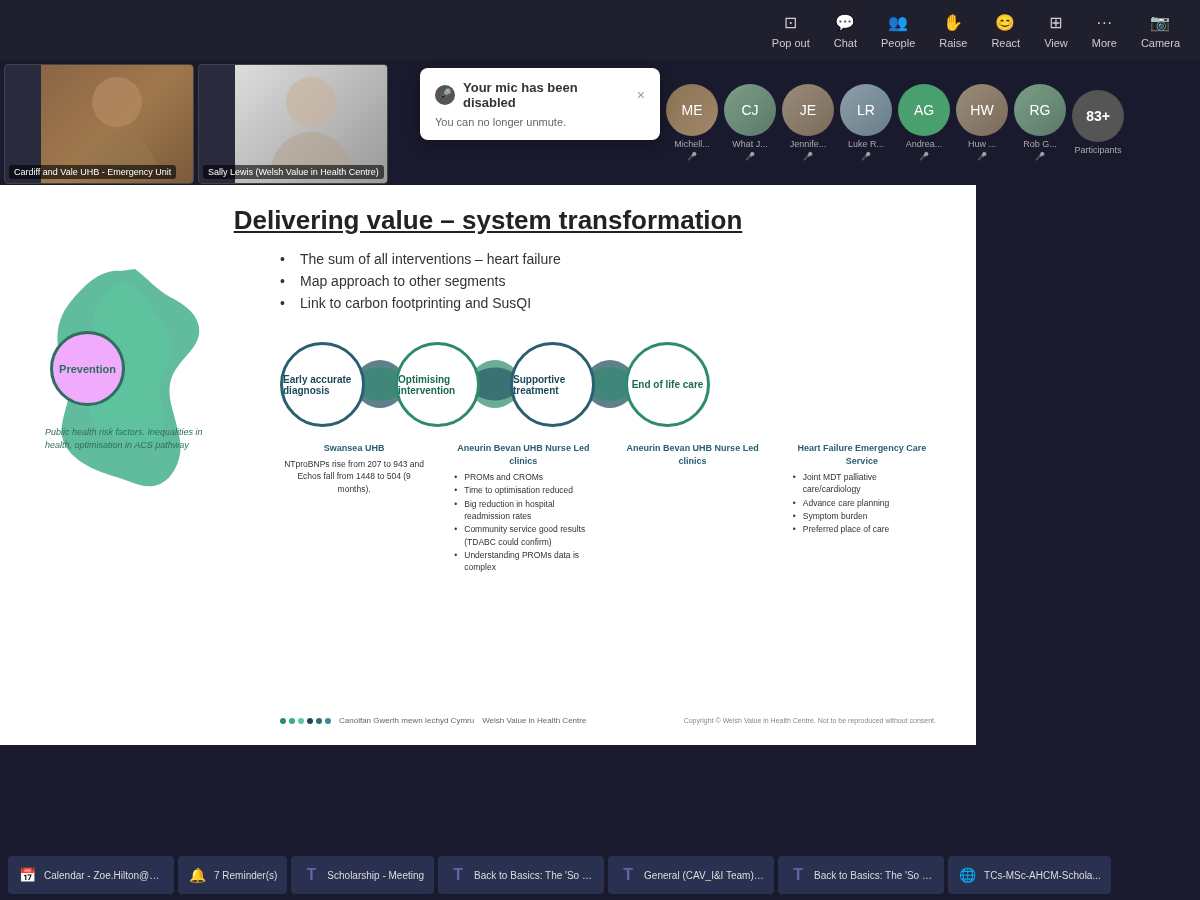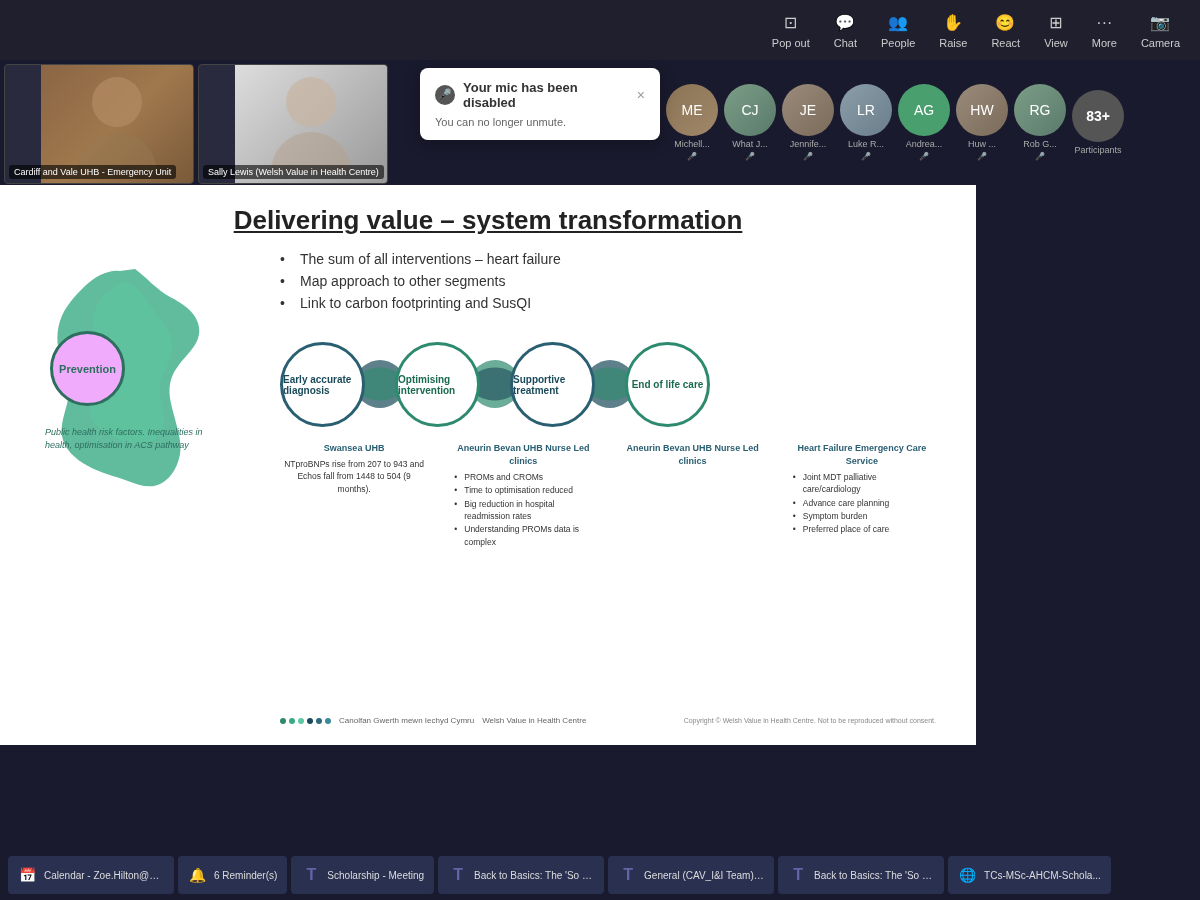--- a/index.html
+++ b/index.html
@@ -655,20 +655,21 @@
             <div class="col-title">Swansea UHB</div>
             <div class="col-sub"></div>
             <div>NTproBNPs rise from 207 to 943 and Echos fall from 1448 to 504 (9 months).</div>
           </div>
           <div class="info-col">
             <div class="col-title">Aneurin Bevan UHB Nurse Led clinics</div>
             <ul>
               <li>PROMs and CROMs</li>
               <li>Time to optimisation reduced</li>
               <li>Big reduction in hospital readmission rates</li>
+              <li>Community service good results (TDABC could confirm)</li>
               <li>Understanding PROMs data is complex</li>
             </ul>
           </div>
           <div class="info-col">
             <div class="col-title">Aneurin Bevan UHB Nurse Led clinics</div>
           </div>
           <div class="info-col">
             <div class="col-title">Heart Failure Emergency Care Service</div>
             <ul>
               <li>Joint MDT palliative care/cardiology</li>
@@ -699,21 +700,21 @@
   </div>
 </div>
 
 <div class="taskbar">
   <div class="taskbar-item">
     <div class="taskbar-item-icon" style="color:#e74c3c;">📅</div>
     <span class="taskbar-item-label">Calendar - Zoe.Hilton@wales.nhs...</span>
   </div>
   <div class="taskbar-item">
     <div class="taskbar-item-icon" style="color:#e74c3c;">🔔</div>
-    <span class="taskbar-item-label">6 Reminder(s)</span>
+    <span class="taskbar-item-label">7 Reminder(s)</span>
   </div>
   <div class="taskbar-item">
     <div class="taskbar-item-icon" style="color:#6264a7; font-weight:bold; font-size:16px;">T</div>
     <span class="taskbar-item-label">Scholarship - Meeting</span>
   </div>
   <div class="taskbar-item">
     <div class="taskbar-item-icon" style="color:#6264a7; font-weight:bold; font-size:16px;">T</div>
     <span class="taskbar-item-label">Back to Basics: The 'So What?' of ...</span>
   </div>
   <div class="taskbar-item">

